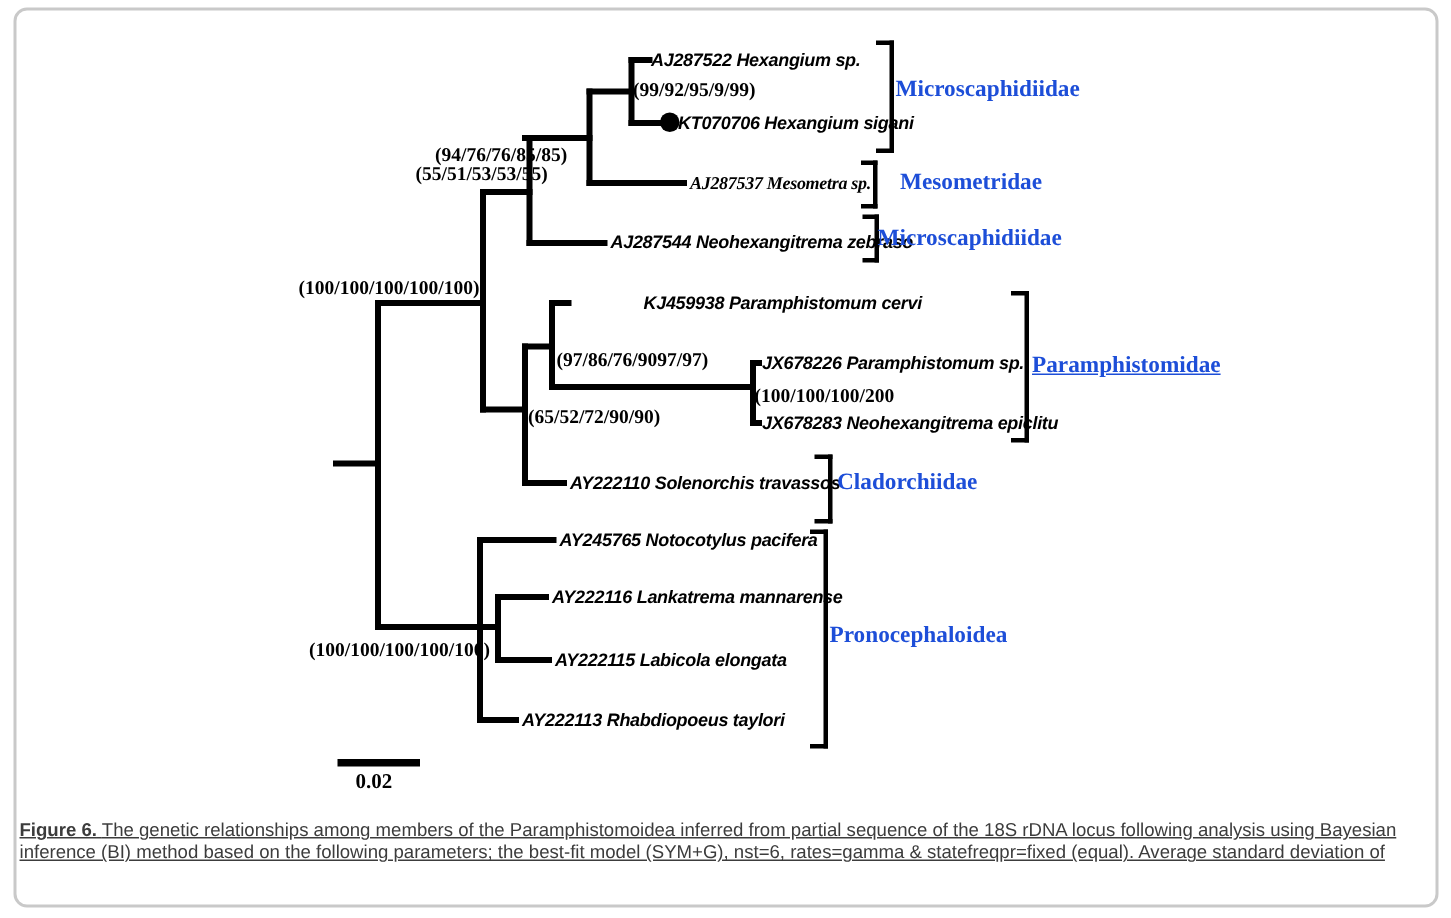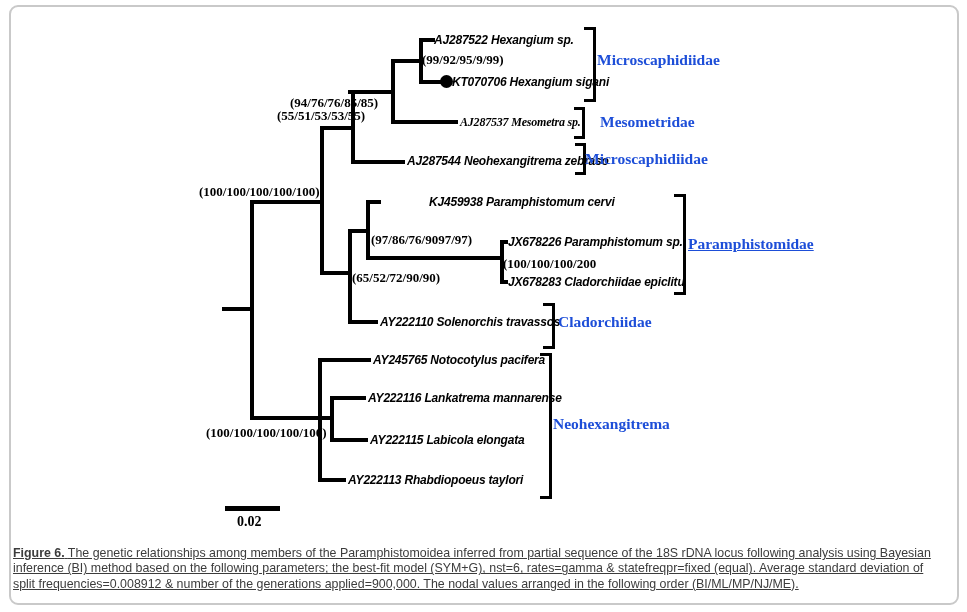--- a/index.html
+++ b/index.html
@@ -66,21 +66,21 @@
   <div class="vl" style="left:330px;top:396px;height:46px;"></div>
 
   <div class="dot" style="left:440px;top:75px;"></div>
 
   <div class="taxon" style="left:434px;top:33px;">AJ287522 Hexangium sp.</div>
   <div class="taxon" style="left:452px;top:75px;">KT070706 Hexangium sigani</div>
   <div class="taxon" style="left:460px;top:115px;font-family:Liberation Serif, serif;">AJ287537 Mesometra sp.</div>
   <div class="taxon" style="left:407px;top:154px;">AJ287544 Neohexangitrema zebraso</div>
   <div class="taxon" style="left:383px;top:195px;margin-left:46px;">KJ459938 Paramphistomum cervi</div>
   <div class="taxon" style="left:508px;top:235px;">JX678226 Paramphistomum sp.</div>
-  <div class="taxon" style="left:508px;top:275px;">JX678283 Cladorchiidae epiclitu</div>
+  <div class="taxon" style="left:508px;top:275px;">JX678283 Neohexangitrema epiclitu</div>
   <div class="taxon" style="left:380px;top:315px;">AY222110 Solenorchis travassos</div>
   <div class="taxon" style="left:373px;top:353px;">AY245765 Notocotylus pacifera</div>
   <div class="taxon" style="left:368px;top:391px;">AY222116 Lankatrema mannarense</div>
   <div class="taxon" style="left:370px;top:433px;">AY222115 Labicola elongata</div>
   <div class="taxon" style="left:348px;top:473px;">AY222113 Rhabdiopoeus taylori</div>
 
   <div class="support" style="left:290px;top:76px;margin-top:19px;">(94/76/76/85/85)</div>
   <div class="support" style="left:422px;top:52px;">(99/92/95/9/99)</div>
   <div class="support" style="left:277px;top:108px;">(55/51/53/53/55)</div>
   <div class="support" style="left:199px;top:184px;">(100/100/100/100/100)</div>
@@ -94,23 +94,22 @@
   <div class="bracket" style="left:575px;top:143px;width:8px;height:26px;"></div>
   <div class="bracket" style="left:674px;top:194px;width:9px;height:95px;"></div>
   <div class="bracket" style="left:543px;top:303px;width:9px;height:40px;"></div>
   <div class="bracket" style="left:540px;top:353px;width:9px;height:140px;"></div>
 
   <div class="family" style="left:597px;top:51px;">Microscaphidiidae</div>
   <div class="family" style="left:588px;top:113px;padding-left:12px;">Mesometridae</div>
   <div class="family" style="left:585px;top:150px;">Microscaphidiidae</div>
   <div class="family" style="left:688px;top:235px;text-decoration:underline;">Paramphistomidae</div>
   <div class="family" style="left:558px;top:313px;">Cladorchiidae</div>
-  <div class="family" style="left:553px;top:415px;">Neohexangitrema</div>
+  <div class="family" style="left:553px;top:415px;">Pronocephaloidea</div>
 
   <div class="scalebar"></div>
   <div class="scalelabel">0.02</div>
 
   <div class="caption">
     <div><span class="figlabel">Figure 6.</span> <span>The genetic relationships among members of the Paramphistomoidea inferred from partial sequence of the 18S rDNA locus following analysis using Bayesian</span></div>
     <div>inference (BI) method based on the following parameters; the best-fit model (SYM+G), nst=6, rates=gamma &amp; statefreqpr=fixed (equal). Average standard deviation of</div>
-    <div>split frequencies=0.008912 &amp; number of the generations applied=900,000. The nodal values arranged in the following order (BI/ML/MP/NJ/ME).</div>
   </div>
 </div>
 
 </body></html>

